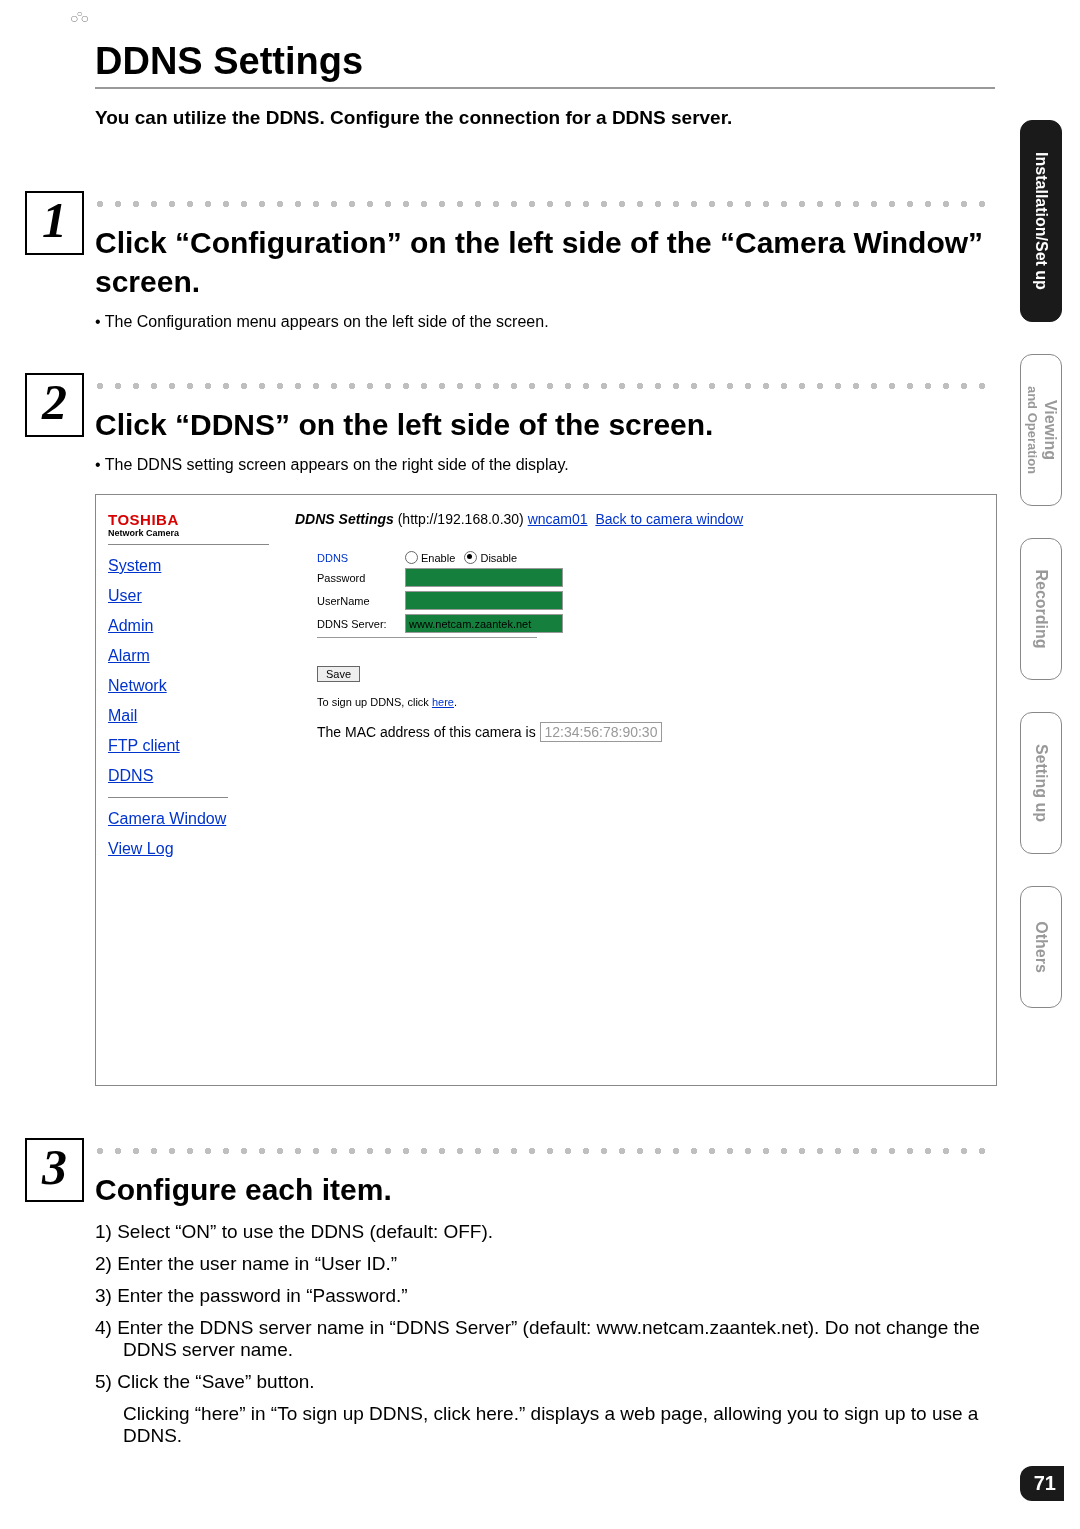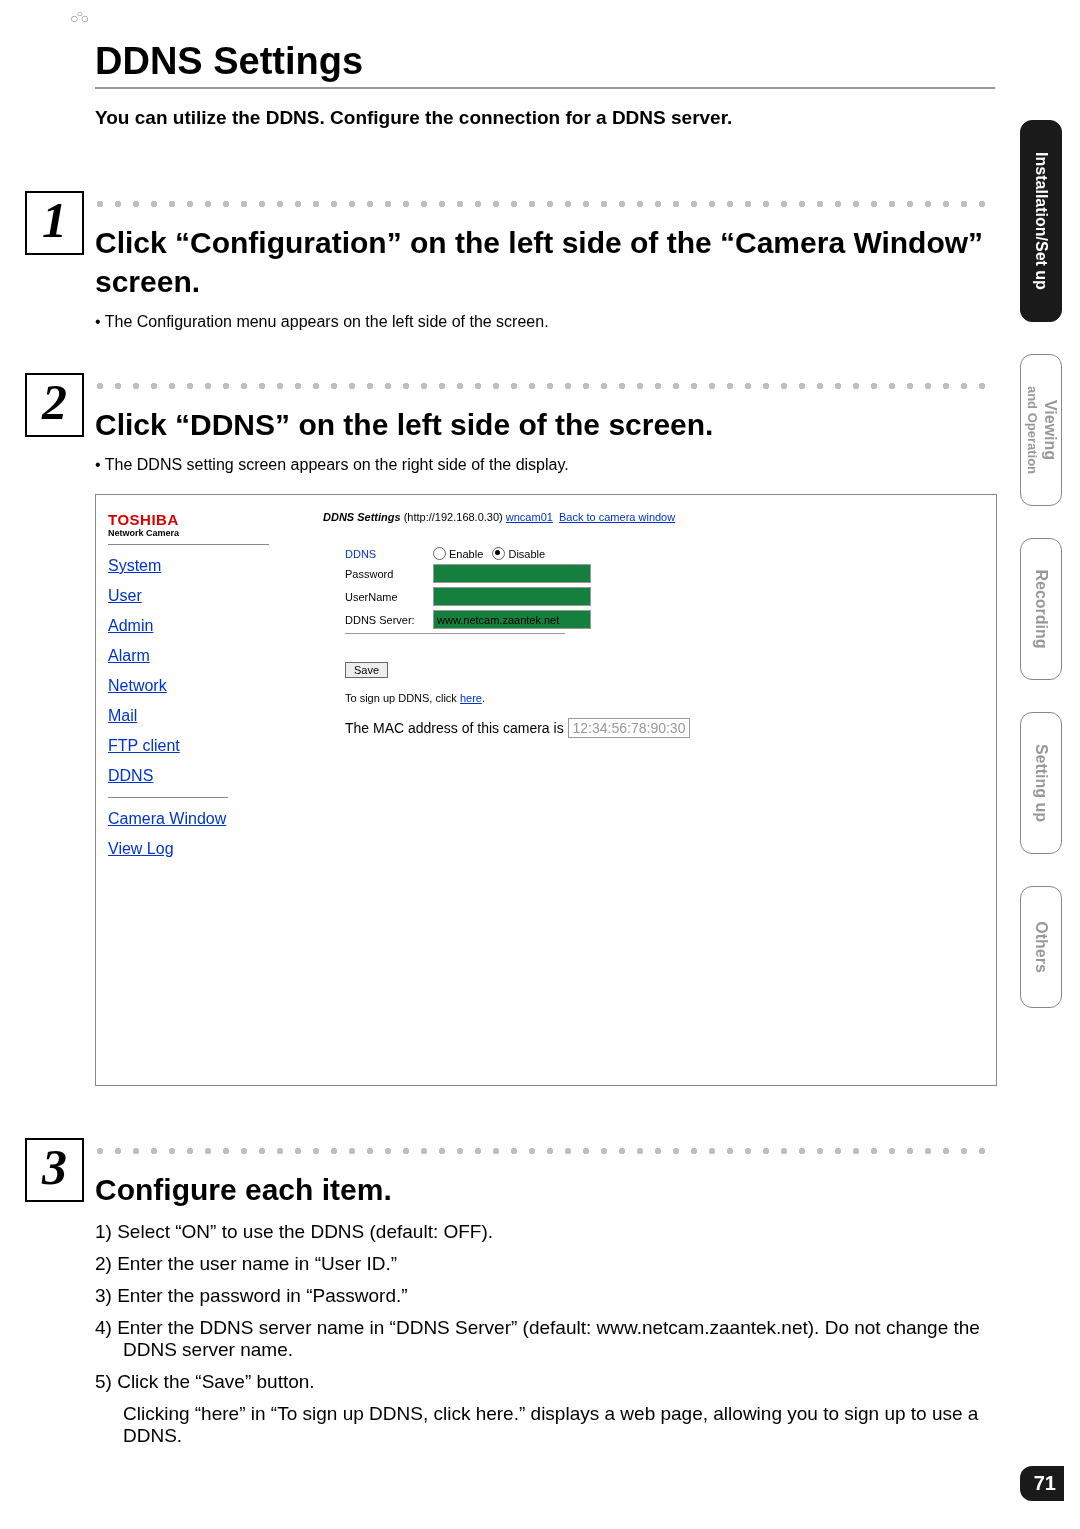--- a/index.html
+++ b/index.html
@@ -98,21 +98,20 @@
   
   .screenshot {
     border: 1px solid #888;
     width: 900px;
     height: 590px;
     margin-top: 20px;
     display: flex;
     font-family: Verdana, Arial, sans-serif;
     font-size: 12px;
     background: #fff;
-    gap: 28px;
   }
   .ss-sidebar {
     width: 185px;
     padding: 16px 12px;
     box-sizing: border-box;
   }
   .brand {
     color: #d80000;
     font-weight: bold;
     font-size: 15px;
@@ -136,21 +135,21 @@
     border-top: 1px solid #888;
     margin: 6px 0 12px 0;
     width: 120px;
   }
   .ss-main {
     flex: 1;
     padding: 16px 14px;
     box-sizing: border-box;
   }
   .ss-header {
-    font-size: 11px;
+    font-size: 14px;
     margin-bottom: 24px;
   }
   .ss-header b { font-style: italic; font-weight: bold; }
   .ss-header .camlink, .ss-header .backlink { color:#0033cc; text-decoration: underline; }
   .indent-block {
     margin-left: 22px;
   }
   .form-row {
     display:flex;
     align-items:center;

